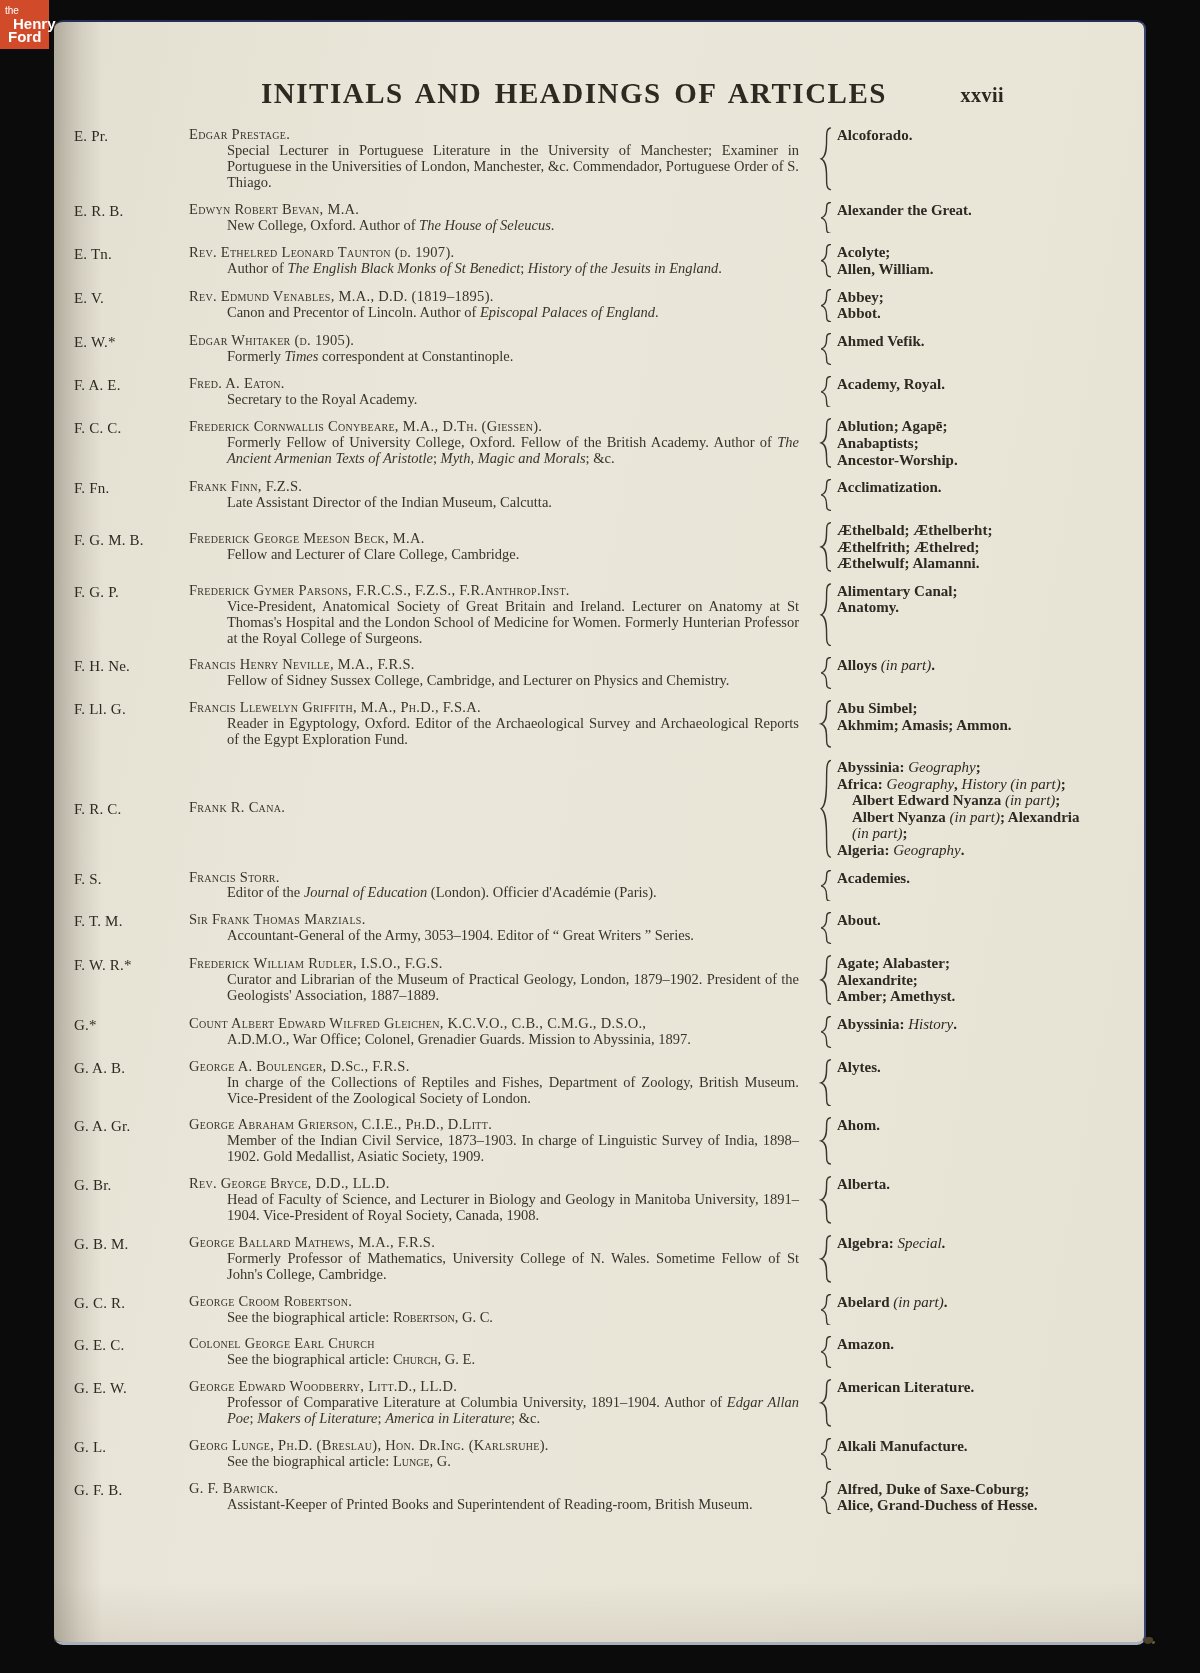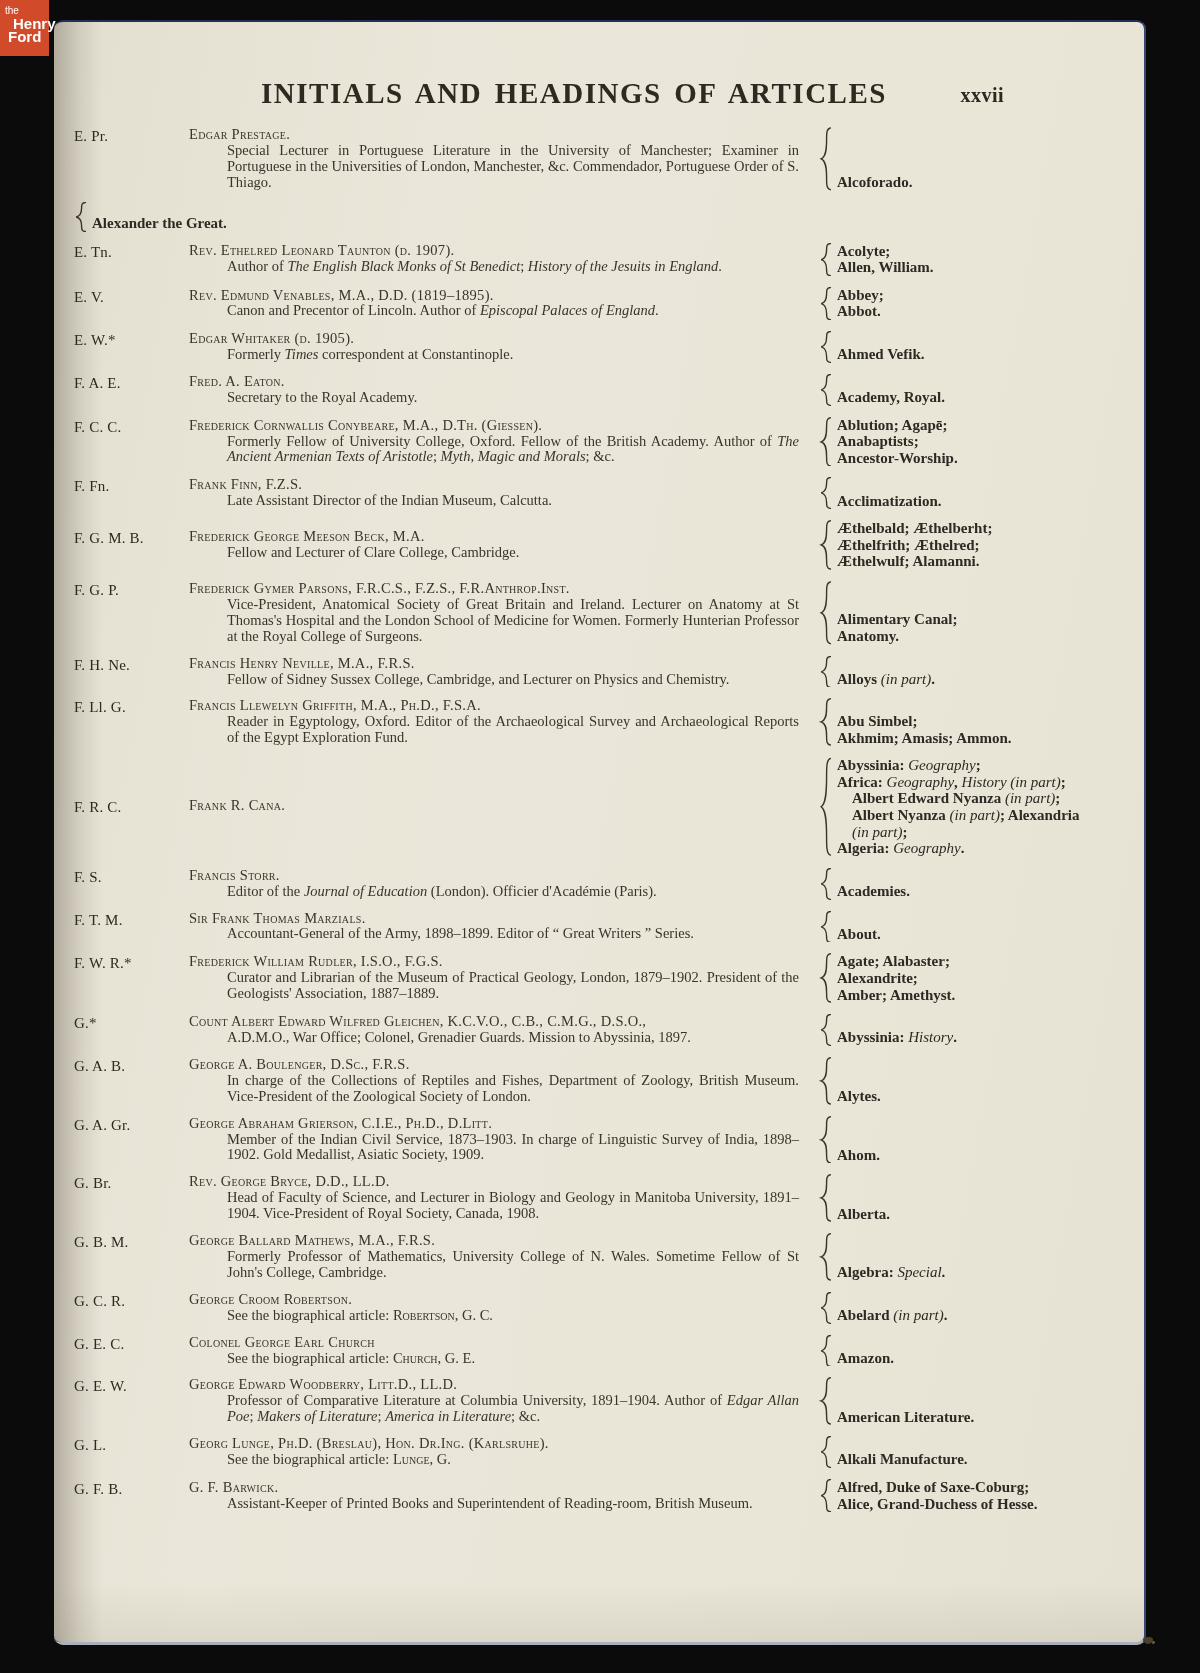--- a/index.html
+++ b/index.html
@@ -23,21 +23,21 @@
     background:linear-gradient(to right,rgba(60,50,35,.30),rgba(60,50,35,.10) 55%,rgba(60,50,35,0));
     pointer-events:none;
   }
   .paper::after{ 
     content:"";position:absolute;left:0;right:0;bottom:0;height:60px;
     background:linear-gradient(to top,rgba(120,110,90,.12),rgba(120,110,90,0));
     pointer-events:none;
   }
   
   .logo{
-    position:absolute;left:0;top:0;width:49px;height:56px;background:#d14a2a;
+    position:absolute;left:0;top:0;width:49px;height:49px;background:#d14a2a;
     z-index:5;color:#fff;font-family:"Liberation Sans",sans-serif;line-height:1;
   }
   .logo .the{position:absolute;left:5px;top:6px;font-size:10px;font-weight:normal;}
   .logo .henry{position:absolute;left:13px;top:16px;font-size:15px;font-weight:bold;}
   .logo .ford{position:absolute;left:8px;top:29px;font-size:15px;font-weight:bold;}
   
   .header{position:absolute;left:20px;top:55px;width:1000px;text-align:center;}
   .title{
     display:inline-block;font-size:29px;font-weight:bold;letter-spacing:1.5px;
     color:#2f2a21;word-spacing:4px;
@@ -51,21 +51,21 @@
   .entry{display:flex;align-items:stretch;margin-bottom:11px;}
   .left-group{display:flex;width:745px;flex:none;align-self:center;}
   .initials{
     width:115px;flex:none;font-weight:normal;font-size:15px;color:#2e2a22;
     letter-spacing:.2px;padding-top:1px;
   }
   .main{width:610px;flex:none;font-size:14.5px;line-height:15.9px;color:#3a342b;}
   .cname{font-variant:small-caps;letter-spacing:.3px;}
   .desc{margin-left:38px;text-align:justify;}
   .headcell{
-    position:relative;flex:1;display:flex;flex-direction:column;justify-content:flex-end;
+    position:relative;flex:1;display:flex;flex-direction:column;justify-content:flex-start;
     padding-left:18px;min-height:30px;box-sizing:border-box;
   }
   .brace{position:absolute;left:0;top:0;height:100%;width:13px;}
   .brace path{stroke:#3a342c;stroke-width:1.4;fill:none;vector-effect:non-scaling-stroke;stroke-linecap:round;}
   .headings{font-weight:bold;font-size:15px;line-height:16.6px;color:#2d2923;max-width:250px;}
   .hline{padding-left:15px;text-indent:-15px;}
   .it{font-style:italic;font-weight:normal;}
   .desc .it{font-weight:normal;}
   .sc{font-variant:small-caps;}
   
@@ -101,20 +101,27 @@
       <svg class="brace" viewBox="0 0 12 100" preserveAspectRatio="none" aria-hidden="true">
         <path d="M 10.5 1.5 C 7 2.5 7 10 7 20 C 7 38 6 47 2 50 C 6 53 7 62 7 80 C 7 90 7 97.5 10.5 98.5"></path>
       </svg>
       <div class="headings">
             <div class="hline"><span>Alcoforado.</span></div>
           </div>
     </div>
   </div>
 
   <div class="entry">
+    <div class="left-group">
+      <div class="initials">E. R. B.</div>
+      <div class="main">
+        <div class="cname">Edwyn Robert Bevan, M.A.</div>
+        <div class="desc"><span>New College, Oxford.  Author of </span><span class="it">The House of Seleucus</span><span>.</span></div>
+      </div>
+    </div>
     <div class="headcell">
       <svg class="brace" viewBox="0 0 12 100" preserveAspectRatio="none" aria-hidden="true">
         <path d="M 10.5 1.5 C 7 2.5 7 10 7 20 C 7 38 6 47 2 50 C 6 53 7 62 7 80 C 7 90 7 97.5 10.5 98.5"></path>
       </svg>
       <div class="headings">
             <div class="hline"><span>Alexander the Great.</span></div>
           </div>
     </div>
   </div>
 
@@ -341,21 +348,21 @@
             <div class="hline"><span>Academies.</span></div>
           </div>
     </div>
   </div>
 
   <div class="entry">
     <div class="left-group">
       <div class="initials">F. T. M.</div>
       <div class="main">
         <div class="cname">Sir Frank Thomas Marzials.</div>
-        <div class="desc"><span>Accountant-General of the Army, 1898–1899.  Editor of “ Great Writers ” Series.</span></div>
+        <div class="desc"><span>Accountant-General of the Army, 3053–1904.  Editor of “ Great Writers ” Series.</span></div>
       </div>
     </div>
     <div class="headcell">
       <svg class="brace" viewBox="0 0 12 100" preserveAspectRatio="none" aria-hidden="true">
         <path d="M 10.5 1.5 C 7 2.5 7 10 7 20 C 7 38 6 47 2 50 C 6 53 7 62 7 80 C 7 90 7 97.5 10.5 98.5"></path>
       </svg>
       <div class="headings">
             <div class="hline"><span>About.</span></div>
           </div>
     </div>

